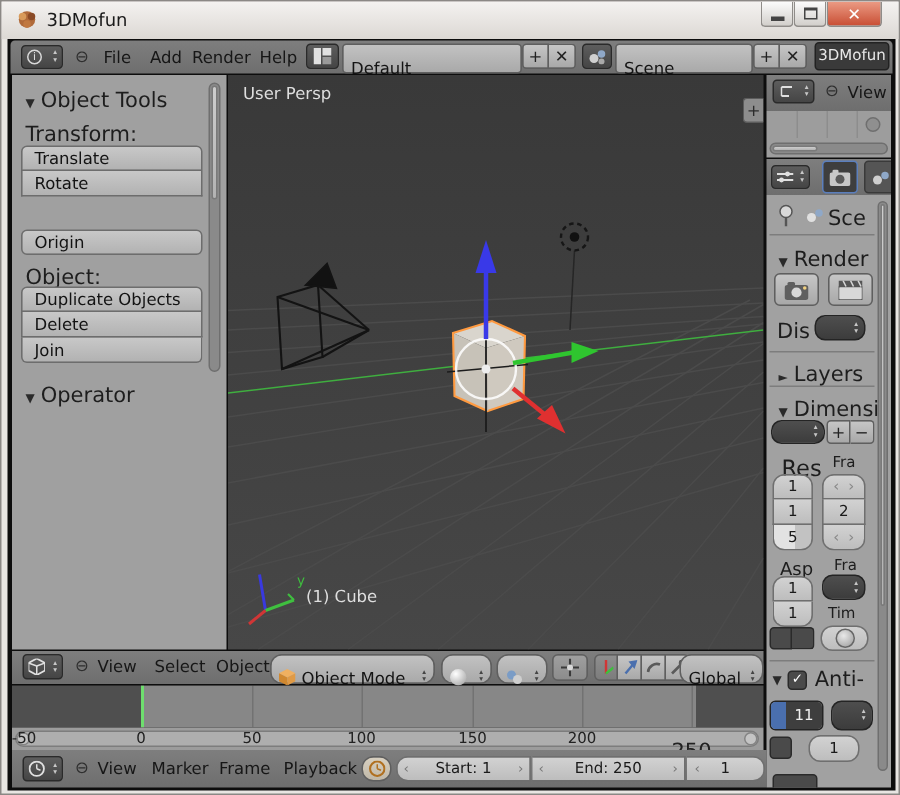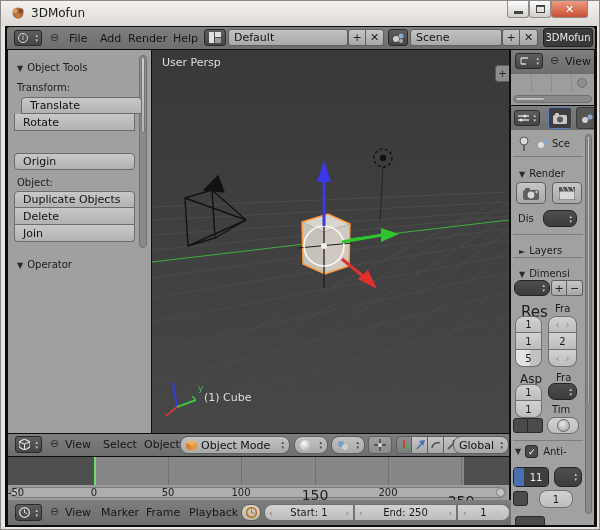--- a/index.html
+++ b/index.html
@@ -15,26 +15,26 @@
   .glyph-min{width:9px;height:3px;background:#444;margin-top:6px;}
   .glyph-max{width:9px;height:8px;border:1px solid #444;border-top:2px solid #444;}
   #client{left:4px;top:25px;width:592px;height:501px;background:#0d0d0d;}
   
   .hdrbar{background:linear-gradient(#7e7e7e,#6e6e6e);}
   .menu{font-size:11px;color:#161616;cursor:default;}
   .btn-dark{background:linear-gradient(#5d5d5d,#454545);border:1px solid #2a2a2a;border-radius:3px;
             display:flex;align-items:center;justify-content:space-between;padding:0 3px;}
   .st{display:flex;flex-direction:column;font-size:5px;line-height:5px;color:#c8c8c8;}
   .field{background:linear-gradient(#c2c2c2,#a9a9a9);border:1px solid #5f5f5f;border-radius:3px;
-         font-size:11px;color:#141414;display:flex;align-items:center;padding:3px 5px;}
+         font-size:11px;color:#141414;display:flex;padding:9px 5px;}
   .sqbtn{background:linear-gradient(#c6c6c6,#a8a8a8);border:1px solid #5f5f5f;font-size:11px;color:#222;
          display:flex;align-items:center;justify-content:center;}
   .toolbtn{background:linear-gradient(#c8c8c8,#b2b2b2);border:1px solid #6d6d6d;font-size:11px;color:#131313;
            display:flex;align-items:center;padding:0 8px;width:121px;height:17px;}
-  .phdr{font-size:10px;color:#1d1d1d;}
+  .phdr{font-size:14px;color:#1d1d1d;}
   .tri{font-size:8px;color:#2a2a2a;margin-right:4px;}
   .pill{border-radius:8px;background:linear-gradient(#d2d2d2,#bdbdbd);border:1px solid #6f6f6f;
         font-size:10px;color:#1a1a1a;display:flex;align-items:center;justify-content:center;}
   .dark-dd{background:linear-gradient(#4e4e4e,#3c3c3c);border:1px solid #242424;border-radius:7px;
            display:flex;align-items:center;justify-content:flex-end;padding:0 4px;}
   .divider{height:1px;background:rgba(0,0,0,.22);}
   .minus-ic{font-size:11px;color:#2e2e2e;}
   .scroll-track{background:#8a8a8a;border-radius:4px;border:1px solid #6f6f6f;}
   .scroll-thumb{background:linear-gradient(#cdcdcd,#b3b3b3);border-radius:3px;border:1px solid #7a7a7a;}
   svg{display:block;}
@@ -115,21 +115,21 @@
   </div>
 
   <div class="abs" style="left:7px;top:49px;width:143px;height:383px;background:#a0a0a0">
     <div class="abs" style="left:9px;top:6px">
       <span class="tri">▼</span><span class="phdr">Object Tools</span>
     </div>
     <div class="abs scroll-track" style="left:131px;top:5px;width:8px;height:193px">
       <div class="scroll-thumb" style="position:absolute;left:1px;top:1px;width:4px;height:76px"></div>
     </div>
     <span class="abs phdr" style="left:9px;top:32px">Transform:</span>
-    <div class="abs toolbtn" style="left:13px;top:47px;border-radius:4px 4px 0 0">Translate</div>
+    <div class="abs toolbtn" style="left:6px;top:47px;border-radius:4px 4px 0 0">Translate</div>
     <div class="abs toolbtn" style="left:6px;top:64px;border-top:none">Rotate</div>
     <div class="abs toolbtn" style="left:6px;top:103px;border-radius:4px">Origin</div>
     <span class="abs phdr" style="left:9px;top:127px">Object:</span>
     <div class="abs toolbtn" style="left:6px;top:141px;border-radius:4px 4px 0 0">Duplicate Objects</div>
     <div class="abs toolbtn" style="left:6px;top:175px;border-top:none;border-radius:0 0 4px 4px">Join</div>
     <div class="abs toolbtn" style="left:6px;top:158px;border-top:none">Delete</div>
     <div class="abs" style="left:9px;top:203px">
       <span class="tri">▼</span><span class="phdr">Operator</span>
     </div>
   </div>
@@ -310,21 +310,21 @@
   </div>
 
   <div class="abs" style="left:7px;top:484px;width:501px;height:15px;background:#9c9c9c;overflow:hidden">
     <div class="abs" style="left:2px;top:2px;width:496px;height:11px;background:#aeaeae;border:1px solid #7d7d7d;border-radius:6px"></div>
     <div class="abs" style="left:3px;top:3px;width:9px;height:9px;border-radius:50%;background:#c4c4c4;border:1px solid #848484"></div>
     <div class="abs" style="left:488px;top:3px;width:9px;height:9px;border-radius:50%;background:#c4c4c4;border:1px solid #848484"></div>
     <span class="abs" style="left:8px;top:2px;transform:translateX(-50%);font-size:10px;color:#222">-50</span>
     <span class="abs" style="left:86px;top:2px;transform:translateX(-50%);font-size:10px;color:#222">0</span>
     <span class="abs" style="left:160px;top:2px;transform:translateX(-50%);font-size:10px;color:#222">50</span>
     <span class="abs" style="left:233px;top:2px;transform:translateX(-50%);font-size:10px;color:#222">100</span>
-    <span class="abs" style="left:307px;top:2px;transform:translateX(-50%);font-size:14px;color:#222">150</span>
+    <span class="abs" style="left:307px;top:2px;transform:translateX(-50%);font-size:10px;color:#222">150</span>
     <span class="abs" style="left:380px;top:2px;transform:translateX(-50%);font-size:10px;color:#222">200</span>
     <span class="abs" style="left:453px;top:8px;transform:translateX(-50%);font-size:14px;color:#222">250</span>
   </div>
 
   <div class="abs hdrbar" style="left:7px;top:499px;width:503px;height:25px">
     <div class="abs btn-dark" style="left:7px;top:4px;width:27px;height:17px">
       <svg width="11" height="11">
           <circle cx="5.5" cy="5.5" r="4.8" fill="none" stroke="#e0e0e0" stroke-width="1.2"></circle>
           <line x1="5.5" y1="5.5" x2="5.5" y2="2.5" stroke="#e0e0e0"></line>
           <line x1="5.5" y1="5.5" x2="8" y2="6.5" stroke="#e0e0e0"></line>

